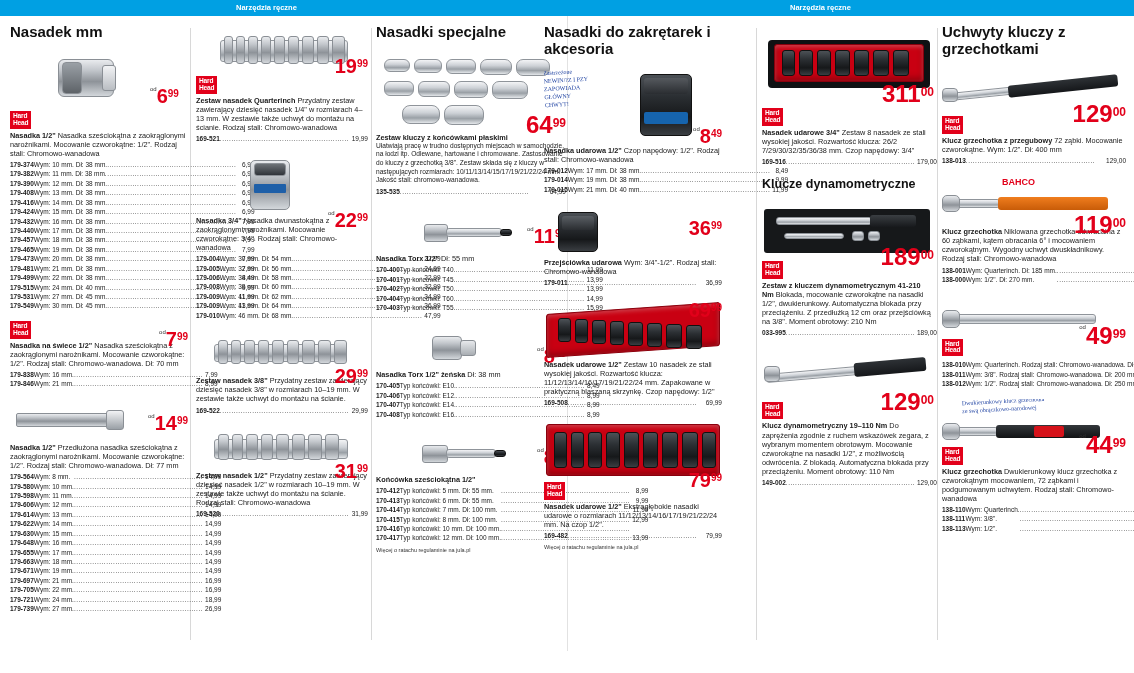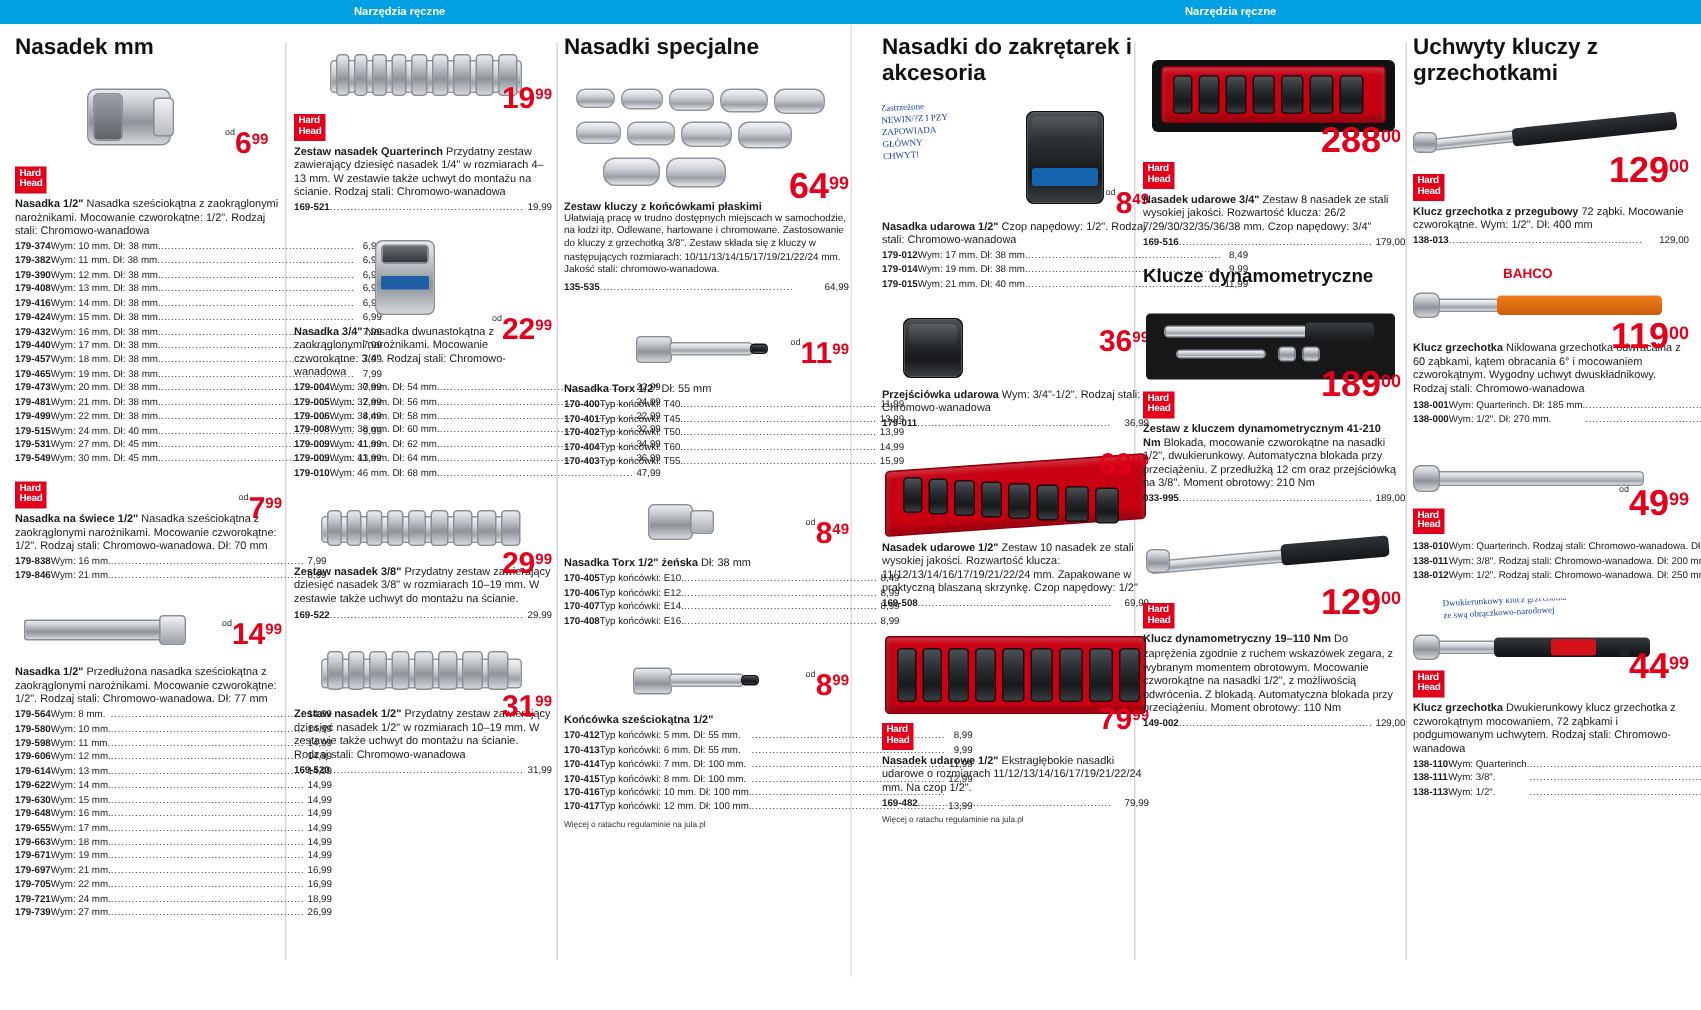--- a/index.html
+++ b/index.html
@@ -27,21 +27,21 @@
   .spine { position:absolute; top:16px; left:567px; width:1px; height:635px; background:#e2e2e2; }
 
   
   .vdiv { position:absolute; width:1px; background:#d8d8d8; }
 
   
   .col { position:absolute; top:24px; }
   .c1 { left:10px; width:178px; }
   .c2 { left:196px; width:172px; }
   .c3 { left:376px; width:190px; }
-  .c4 { left:588px; width:178px; }
+  .c4 { left:544px; width:178px; }
   .c5 { left:762px; width:172px; }
   .c6 { left:942px; width:184px; }
 
   h1.secttl {
     font-size:15px; font-weight:bold; margin:0 0 10px 0; line-height:1.12; color:#111;
   }
 
   .blk { margin-bottom:10px; }
   .prodname { font-size:7.3px; font-weight:bold; line-height:1.25; }
   .prodname span.reg { font-weight:normal; }
@@ -849,21 +849,21 @@
         <div class="sock dark" style="left:55px; top:26px; width:14px; height:26px;"></div>
         <div class="sock dark" style="left:73px; top:26px; width:15px; height:26px;"></div>
         <div class="sock dark" style="left:92px; top:26px; width:15px; height:26px;"></div>
         <div class="sock dark" style="left:111px; top:26px; width:16px; height:26px;"></div>
         <div class="sock dark" style="left:131px; top:26px; width:16px; height:26px;"></div>
       </div>
       <div class="brand">
         <i>Hard</i><i>Head</i>
       </div>
       <div class="price lg" style="position:absolute; right:0; top:58px;">
-        <span class="od"></span><span class="big">288</span><span class="cent">00</span>
+        <span class="od"></span><span class="big">311</span><span class="cent">00</span>
       </div>
       <div class="prodname"><span>Nasadek udarowe 3/4"</span>
         <span class="reg">Zestaw 8 nasadek ze stali wysokiej jakości. Rozwartość klucza: 26/2 7/29/30/32/35/36/38 mm. Czop napędowy: 3/4"</span>
       </div>
       <table class="specs">
         <tbody>
             <tr>
               <td class="code">169-516</td>
               <td class="dots"></td>
               <td class="val">179,00</td>

